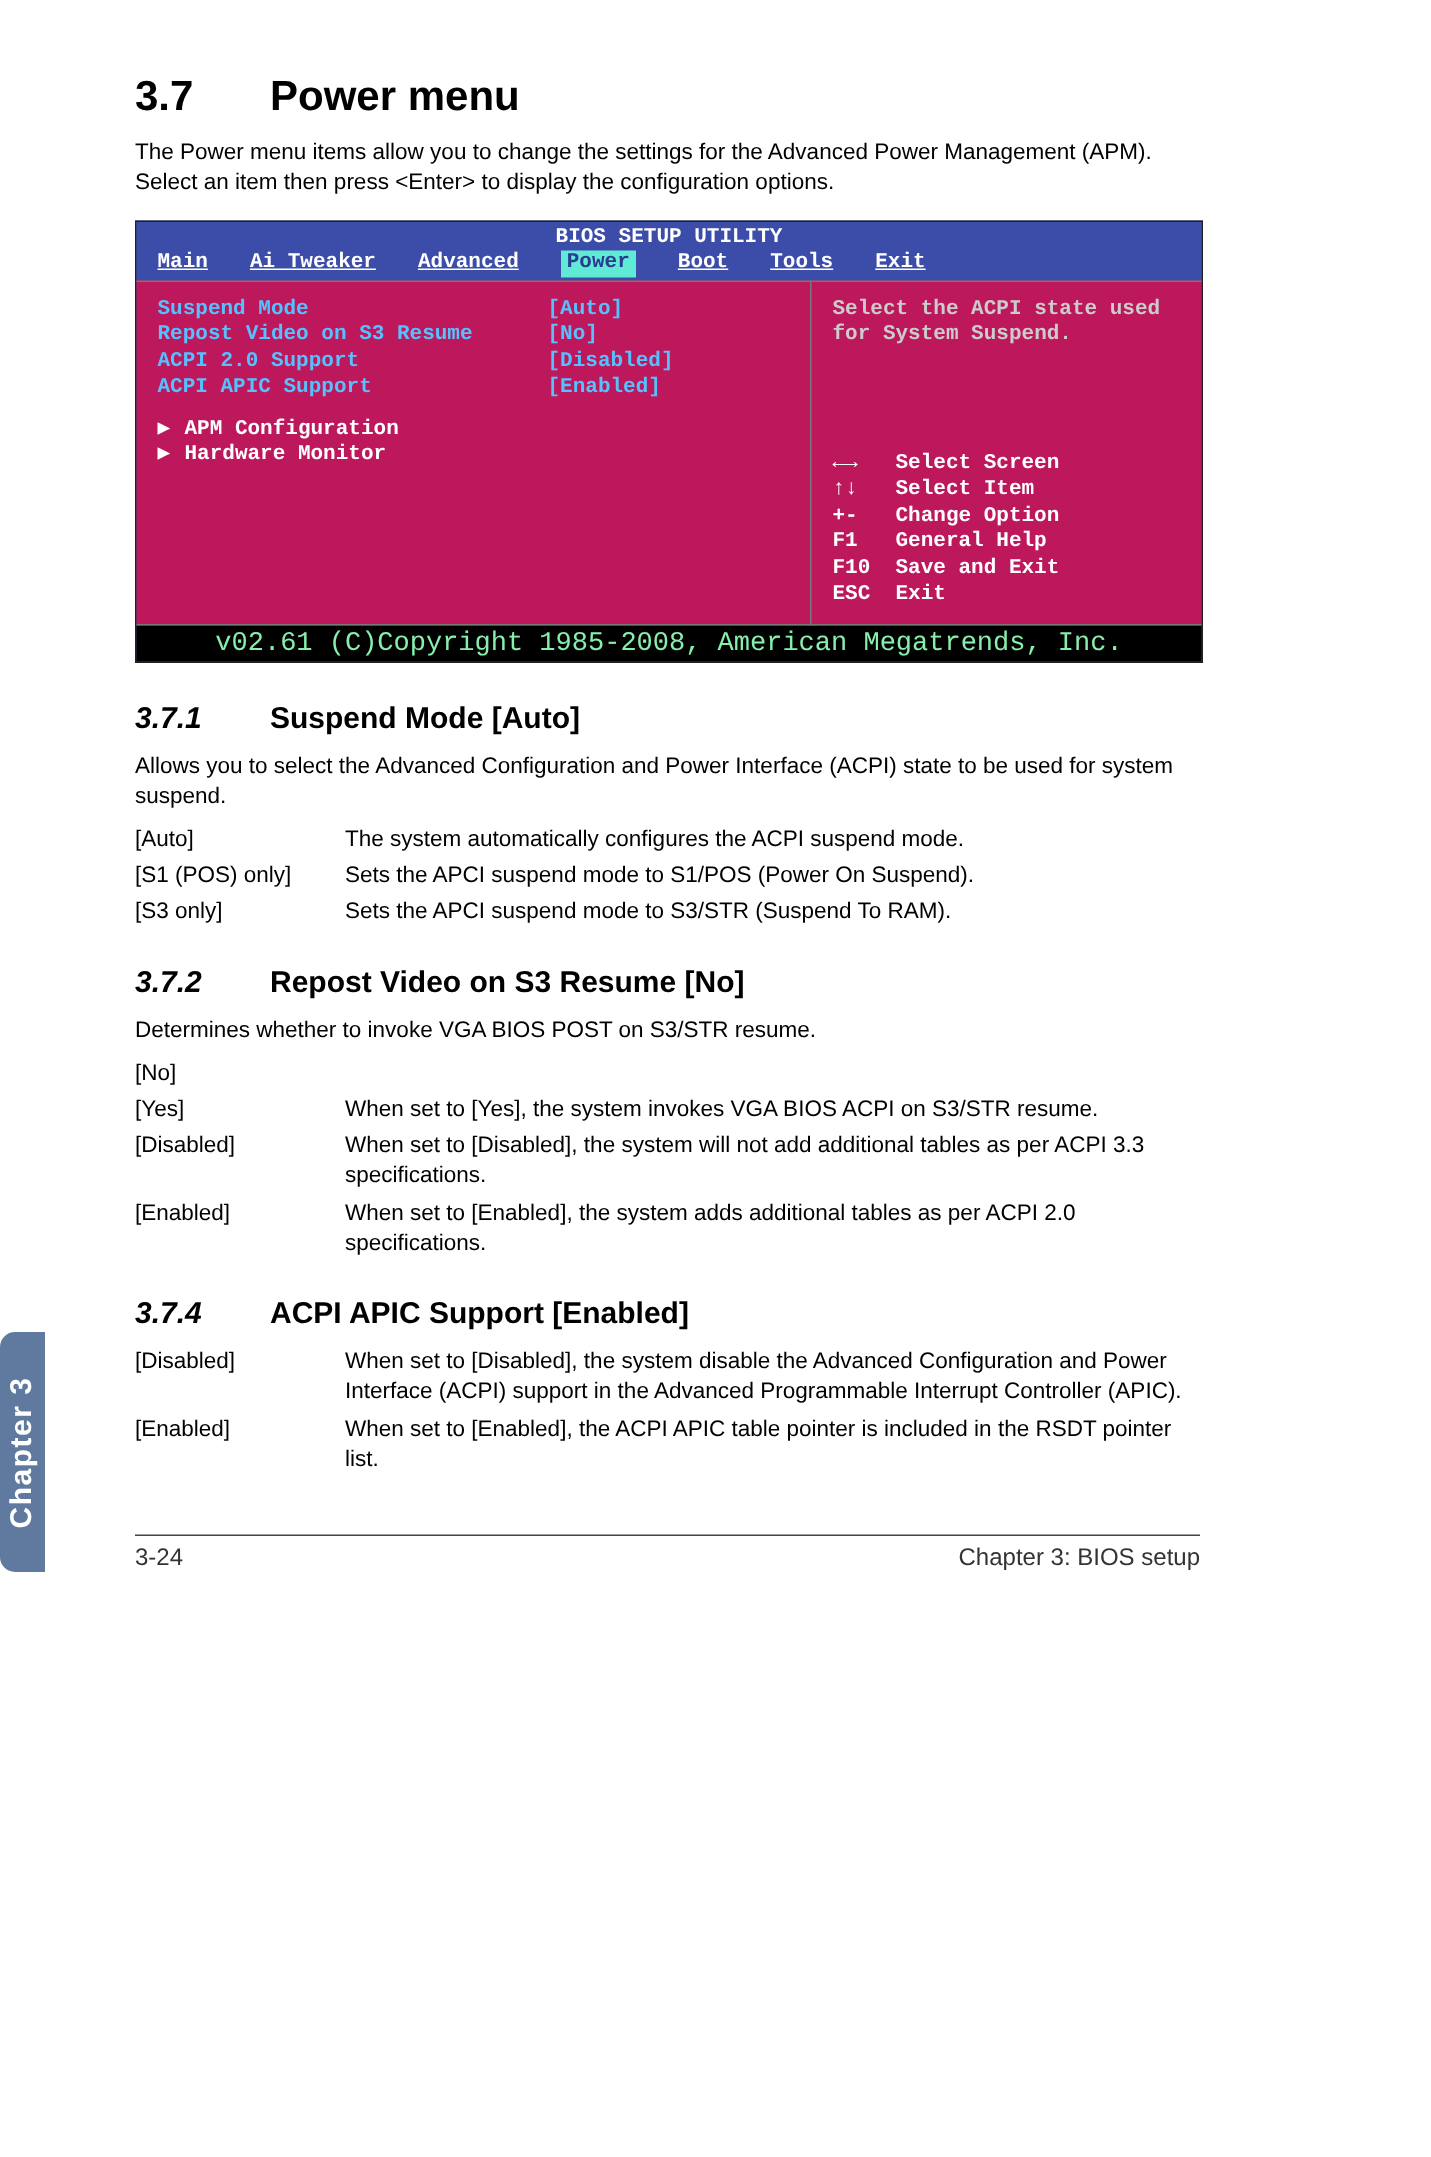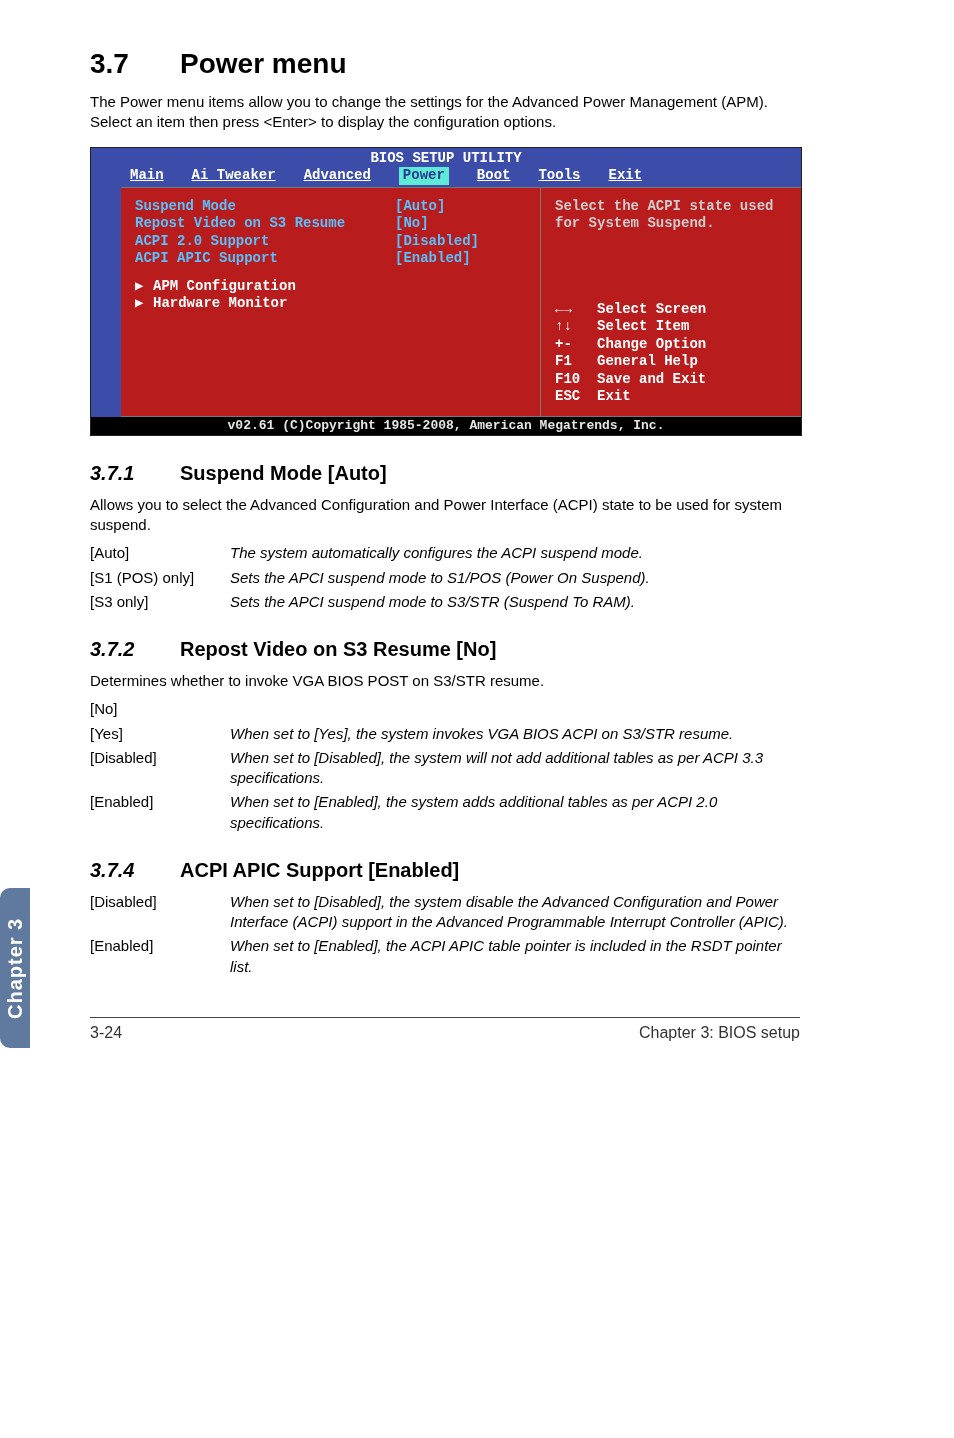--- a/index.html
+++ b/index.html
@@ -44,33 +44,31 @@
     font-weight: bold;
     padding: 2px 0 0 0;
   }
   .bios-menu {
     display: flex;
     gap: 0;
     background: #3c4da9;
     color: #fff;
     font-weight: bold;
     padding: 0 14px 2px 14px;
-    margin-left: 25px;
   }
   .bios-menu span { margin-right: 28px; text-decoration: underline; }
   .bios-menu .sel {
     background: #5eead4;
     color: #2a3a90;
     padding: 0 4px;
     text-decoration: none;
   }
   .bios-body {
     display: flex;
-    background: #b91c1c;
-    margin-left: 30px;
+    background: #be185d;
   }
   .bios-left {
     flex: 1;
     padding: 10px 14px 10px 14px;
     border-right: 1px solid #777;
     border-top: 1px solid #777;
     border-bottom: 1px solid #777;
     min-height: 230px;
     box-sizing: border-box;
   }
@@ -86,40 +84,40 @@
   }
   .bios-row { display:flex; }
   .bios-label { color:#56c1ff; width:260px; font-weight:bold; }
   .bios-value { color:#56c1ff; font-weight:bold; }
   .bios-sub { color:#fff; font-weight:bold; }
   .bios-arrow { color:#fff; font-weight:bold; width:18px; display:inline-block;}
   .bios-help-top { color:#ccc; font-weight:bold; }
   .bios-keys { color:#fff; font-weight:bold; }
   .bios-keys .k { display:inline-block; width:42px; }
   .bios-footer {
-    background:#000; color:#e5e5e5; font-weight:bold;
+    background:#000; color:#86efac; font-weight:normal;
     text-align:center; padding:1px 0;
     font-family: "Courier New", monospace;
-    font-size:13px;
+    font-size:18px;
   }
 
   .h2 {
     font-size: 20px;
     font-weight: bold;
     margin: 26px 0 10px 0;
   }
   .h2 .num { display:inline-block; width:90px;font-style:italic; }
   .para {
     font-size: 15px;
     line-height: 1.35;
     margin: 0 0 8px 0;
   }
   .opt-row { display:flex; font-size:15px; line-height:1.35; margin: 0 0 4px 0;}
   .opt-key { width:140px; flex:none; }
-  .opt-val { flex:1;font-style:italic; }
+  .opt-val { flex:1; }
 
   
   .side-tab {
     position: absolute;
     left: 0;
     top: 888px;
     width: 30px;
     height: 160px;
     background: #5f7a9e;
     border-top-right-radius: 10px;

